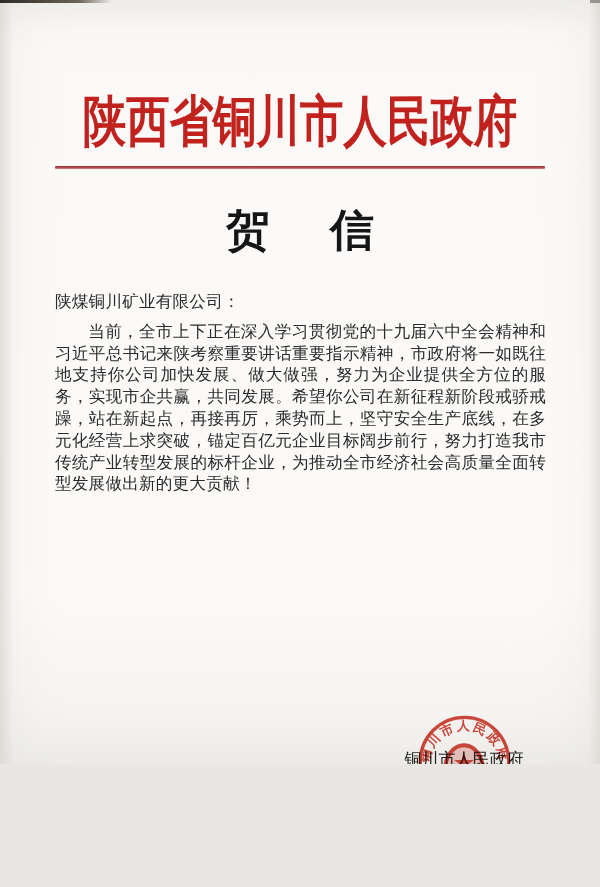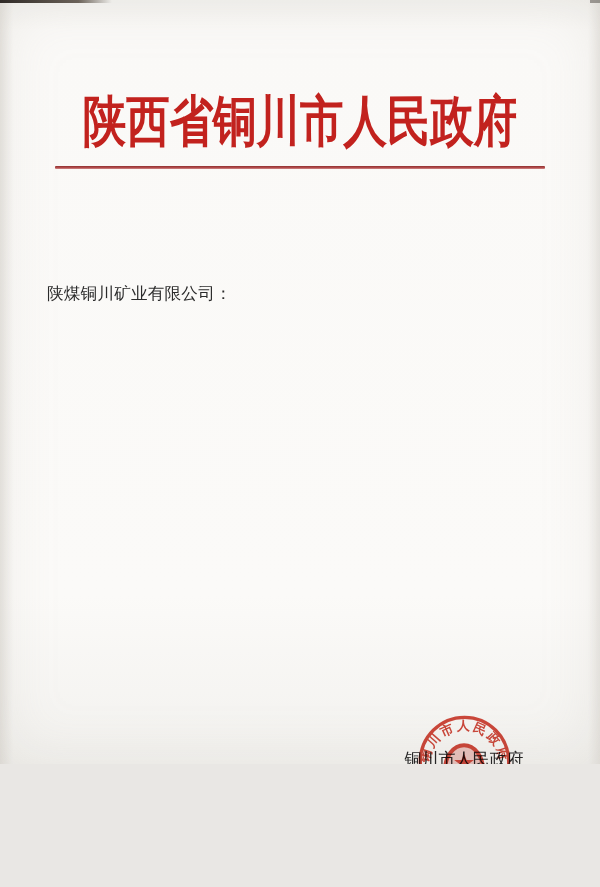--- a/index.html
+++ b/index.html
@@ -29,21 +29,21 @@
   .doc-title{
     position:absolute;top:207px;left:0;width:600px;text-align:center;
     font-size:44px;font-weight:bold;color:#161616;line-height:48px;white-space:nowrap;
   }
   .doc-title .t2{margin-left:60px;}
   .letter-body{
     position:absolute;top:283px;left:47px;width:507px;
     font-size:16.6px;line-height:21.8px;color:#2b2b2b;
     text-align:justify;letter-spacing:.2px;
   }
-  .letter-body p{margin:0;padding:0;}
+  .letter-body p{margin:8px;padding:0;}
   .letter-body p.para{text-indent:2em;}
   .signature-block{
     position:absolute;top:749px;left:350px;width:228px;text-align:center;
     font-size:17px;line-height:22px;color:#262626;white-space:nowrap;
   }
   .seal{
     position:absolute;left:417px;top:714px;width:95px;height:95px;
     mix-blend-mode:multiply;opacity:.92;
   }
   .footer-rule{
@@ -56,23 +56,27 @@
 
 <div class="page">
 
   <div class="corner-strip"></div>
   <div class="corner-dot"></div>
 
   <div class="letterhead" style="color:#c2221e">陕西省铜川市人民政府</div>
 
   <div class="letterhead-rule"></div>
 
+  <div class="doc-title">
+    <span class="t1">贺</span><span class="t2">信</span>
+  </div>
 
   <div class="letter-body">
     <p class="salutation">陕煤铜川矿业有限公司：</p>
+    <p class="para">当前，全市上下正在深入学习贯彻党的十九届六中全会精神和习近平总书记来陕考察重要讲话重要指示精神，市政府将一如既往地支持你公司加快发展、做大做强，努力为企业提供全方位的服务，实现市企共赢，共同发展。希望你公司在新征程新阶段戒骄戒躁，站在新起点，再接再厉，乘势而上，坚守安全生产底线，在多元化经营上求突破，锚定百亿元企业目标阔步前行，努力打造我市传统产业转型发展的标杆企业，为推动全市经济社会高质量全面转型发展做出新的更大贡献！</p>
   </div>
 
   <div class="signature-block">
     <div class="sig-name">铜川市人民政府</div>
     <div class="sig-date">2022年1月14日</div>
   </div>
 
   <svg class="seal" viewBox="0 0 100 100">
     <circle cx="50" cy="50" r="46.5" fill="none" stroke="#cf3a2c" stroke-width="3.4"></circle>
     <path id="sealArc" d="M 13,64 A 38,38 0 1 1 87,64" fill="none"></path>

